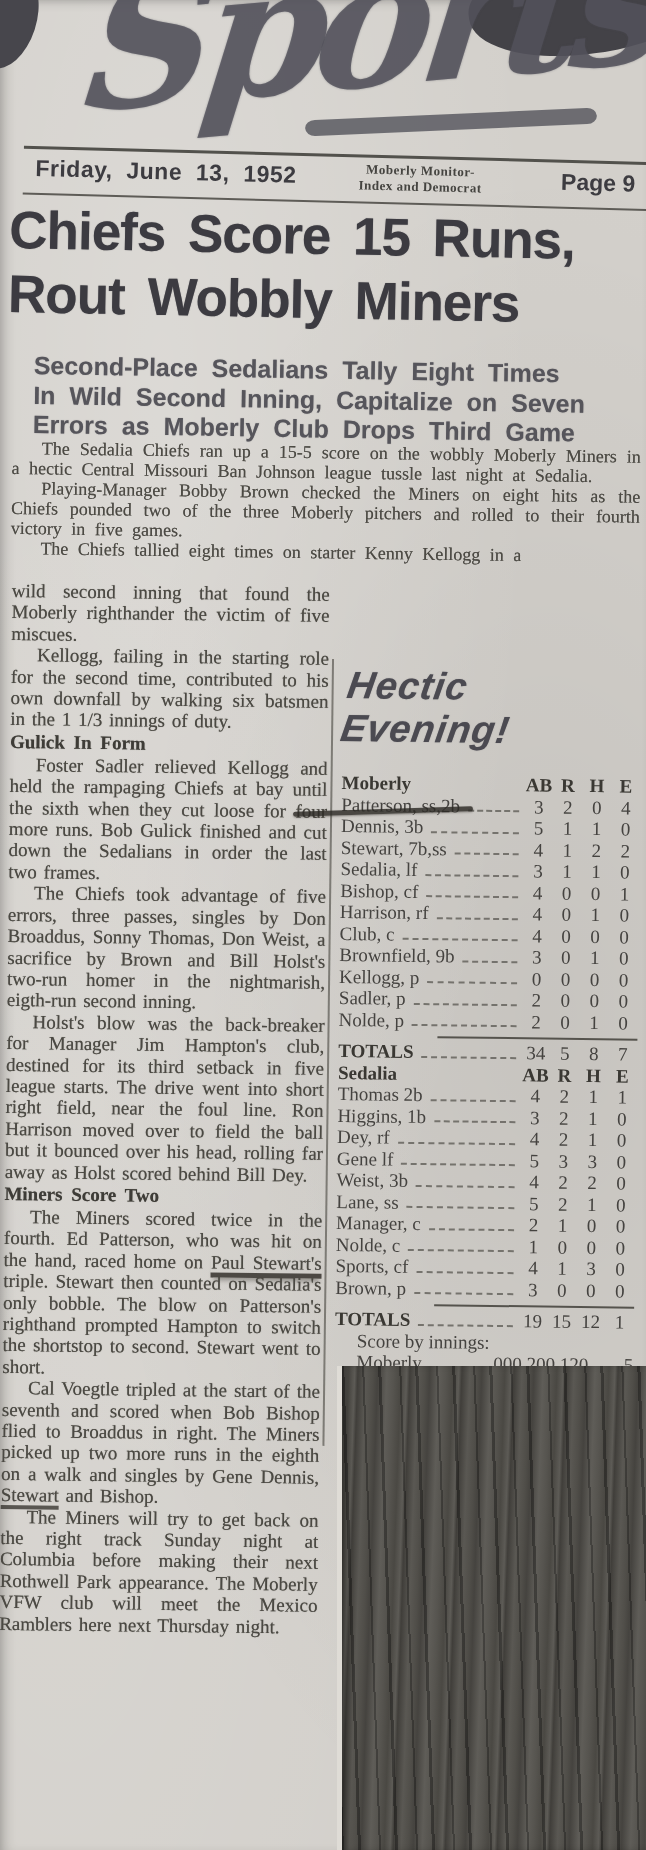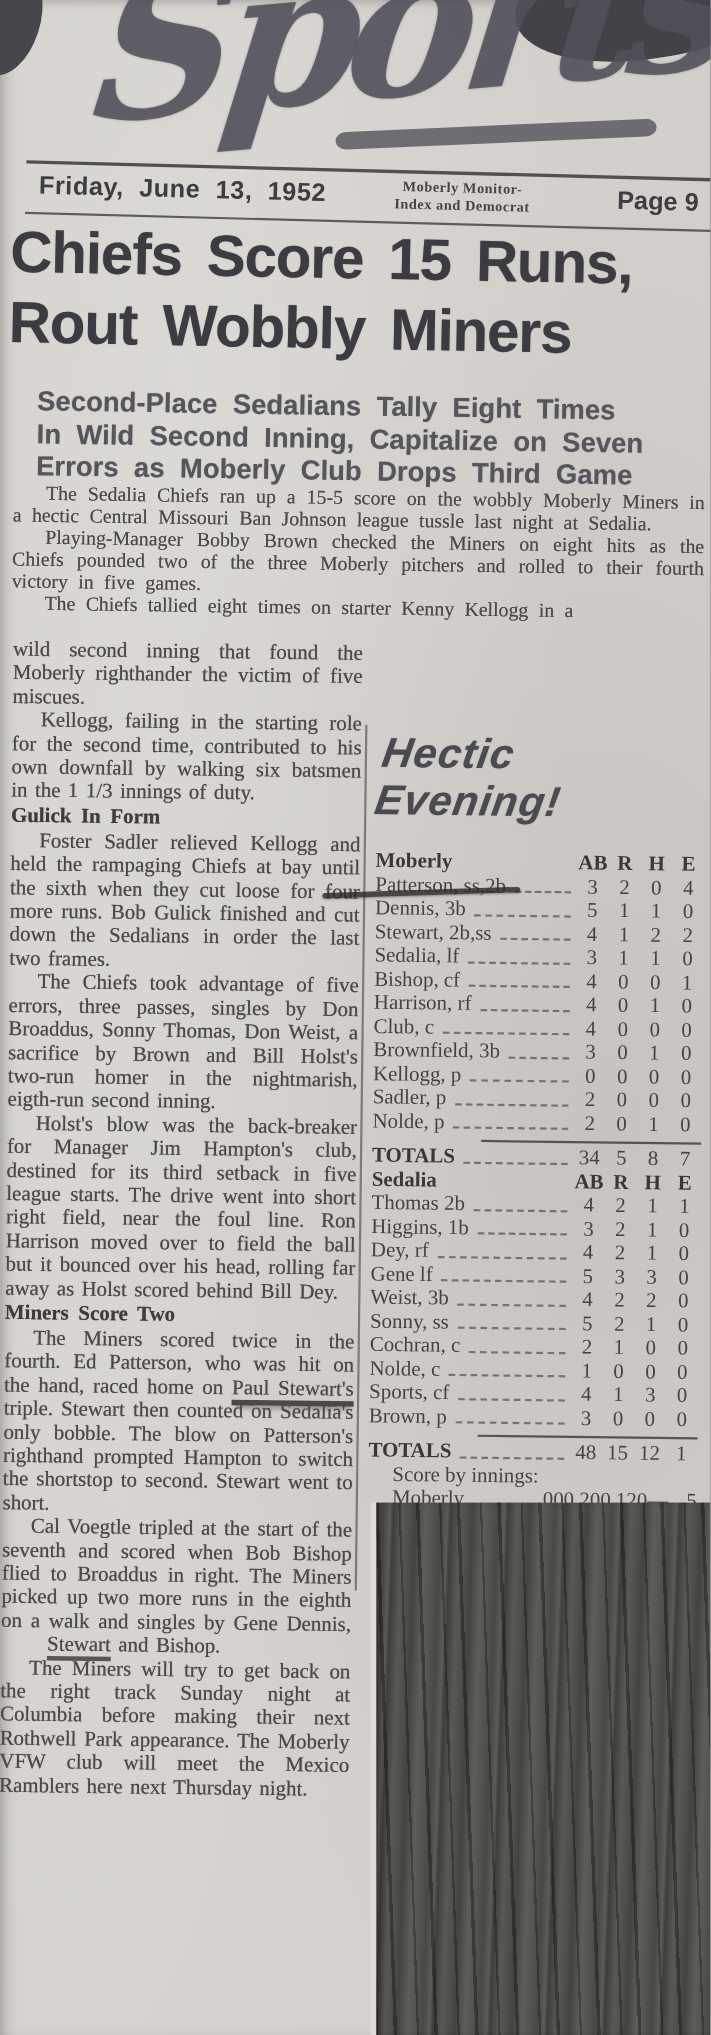--- a/index.html
+++ b/index.html
@@ -64,21 +64,21 @@
   .bs-head .n,.bs-head .c,.bs-tot .n{font-weight:700;color:#3a3833;}
   .stat-rule{width:200px;margin:5px 0 3px auto;border-top:2px solid #55534d;}
   .inn-label{padding-left:22px;}
   .inn-row{display:flex;align-items:flex-end;padding-left:22px;}
   .inn-row .team{width:78px;white-space:nowrap;}
   .inn-row .ld{flex:1;border-bottom:2px dashed #6c6a64;margin:0 8px 5px 4px;opacity:.85;}
   .inn-row .line{white-space:nowrap;}
   .inn-row .runs{width:26px;text-align:right;}
   .dbl-rule{margin:10px 0 0 48px;height:2px;border-top:2px solid #54514b;border-bottom:1px solid #54514b;}
   
-  .pen{border-bottom:4px solid rgba(47,44,39,.75);margin-left:42px;}
+  .pen{border-bottom:4px solid rgba(47,44,39,.75);}
   .pen-heavy{border-bottom:5px solid rgba(42,39,34,.8);box-shadow:0 6px 4px -3px rgba(42,39,34,.35);}
   .pen-stroke{position:absolute;left:293px;top:809px;width:180px;height:5px;background:rgba(44,41,36,.82);
     border-radius:3px;transform:rotate(-1.8deg);box-shadow:0 1px 2px rgba(44,41,36,.4);}
   
   .wood{position:absolute;left:337px;top:1366px;right:0;bottom:0;
     border-left:5px solid #dfdcd6;
     background:
       repeating-linear-gradient(88deg, rgba(0,0,0,.28) 0 2px, transparent 2px 16px, rgba(0,0,0,.33) 16px 19px, transparent 19px 37px),
       repeating-linear-gradient(92deg, #56544f 0px, #4a4843 7px, #5d5b56 13px, #403e3a 16px, #5a5853 24px, #504e49 31px, #45433f 36px, #5f5d58 45px, #56544f 52px);
     box-shadow: inset 6px 0 8px -4px rgba(0,0,0,.45);}
@@ -167,21 +167,21 @@
   <div class="bs-row">
     <span class="n">Dennis, 3b</span>
     <span class="ld"></span>
     <span class="c">5</span>
     <span class="c">1</span>
     <span class="c">1</span>
     <span class="c">0</span>
   </div>
 
   <div class="bs-row">
-    <span class="n">Stewart, 2b,ss</span>
+    <span class="n">Stewart, 7b,ss</span>
     <span class="ld"></span>
     <span class="c">4</span>
     <span class="c">1</span>
     <span class="c">2</span>
     <span class="c">2</span>
   </div>
 
   <div class="bs-row">
     <span class="n">Sedalia, lf</span>
     <span class="ld"></span>
@@ -212,21 +212,21 @@
   <div class="bs-row">
     <span class="n">Club, c</span>
     <span class="ld"></span>
     <span class="c">4</span>
     <span class="c">0</span>
     <span class="c">0</span>
     <span class="c">0</span>
   </div>
 
   <div class="bs-row">
-    <span class="n">Brownfield, 3b</span>
+    <span class="n">Brownfield, 9b</span>
     <span class="ld"></span>
     <span class="c">3</span>
     <span class="c">0</span>
     <span class="c">1</span>
     <span class="c">0</span>
   </div>
 
   <div class="bs-row">
     <span class="n">Kellogg, p</span>
     <span class="ld"></span>
@@ -314,30 +314,30 @@
   <div class="bs-row">
     <span class="n">Weist, 3b</span>
     <span class="ld"></span>
     <span class="c">4</span>
     <span class="c">2</span>
     <span class="c">2</span>
     <span class="c">0</span>
   </div>
 
   <div class="bs-row">
-    <span class="n">Sonny, ss</span>
+    <span class="n">Lane, ss</span>
     <span class="ld"></span>
     <span class="c">5</span>
     <span class="c">2</span>
     <span class="c">1</span>
     <span class="c">0</span>
   </div>
 
   <div class="bs-row">
-    <span class="n">Cochran, c</span>
+    <span class="n">Manager, c</span>
     <span class="ld"></span>
     <span class="c">2</span>
     <span class="c">1</span>
     <span class="c">0</span>
     <span class="c">0</span>
   </div>
 
   <div class="bs-row">
     <span class="n">Nolde, c</span>
     <span class="ld"></span>
@@ -363,21 +363,21 @@
     <span class="c">0</span>
     <span class="c">0</span>
     <span class="c">0</span>
   </div>
 </div>
 
         <div class="stat-rule"></div>
         <div class="bs-row bs-tot">
           <span class="n">TOTALS</span>
           <span class="ld"></span>
-          <span class="c">48</span>
+          <span class="c">19</span>
           <span class="c">15</span>
           <span class="c">12</span>
           <span class="c">1</span>
         </div>
 
         <div class="inn-label">Score by innings:</div>
         <div class="inn-row">
           <span class="team">Moberly</span>
           <span class="ld"></span>
           <span class="line">000 200 120—</span>

